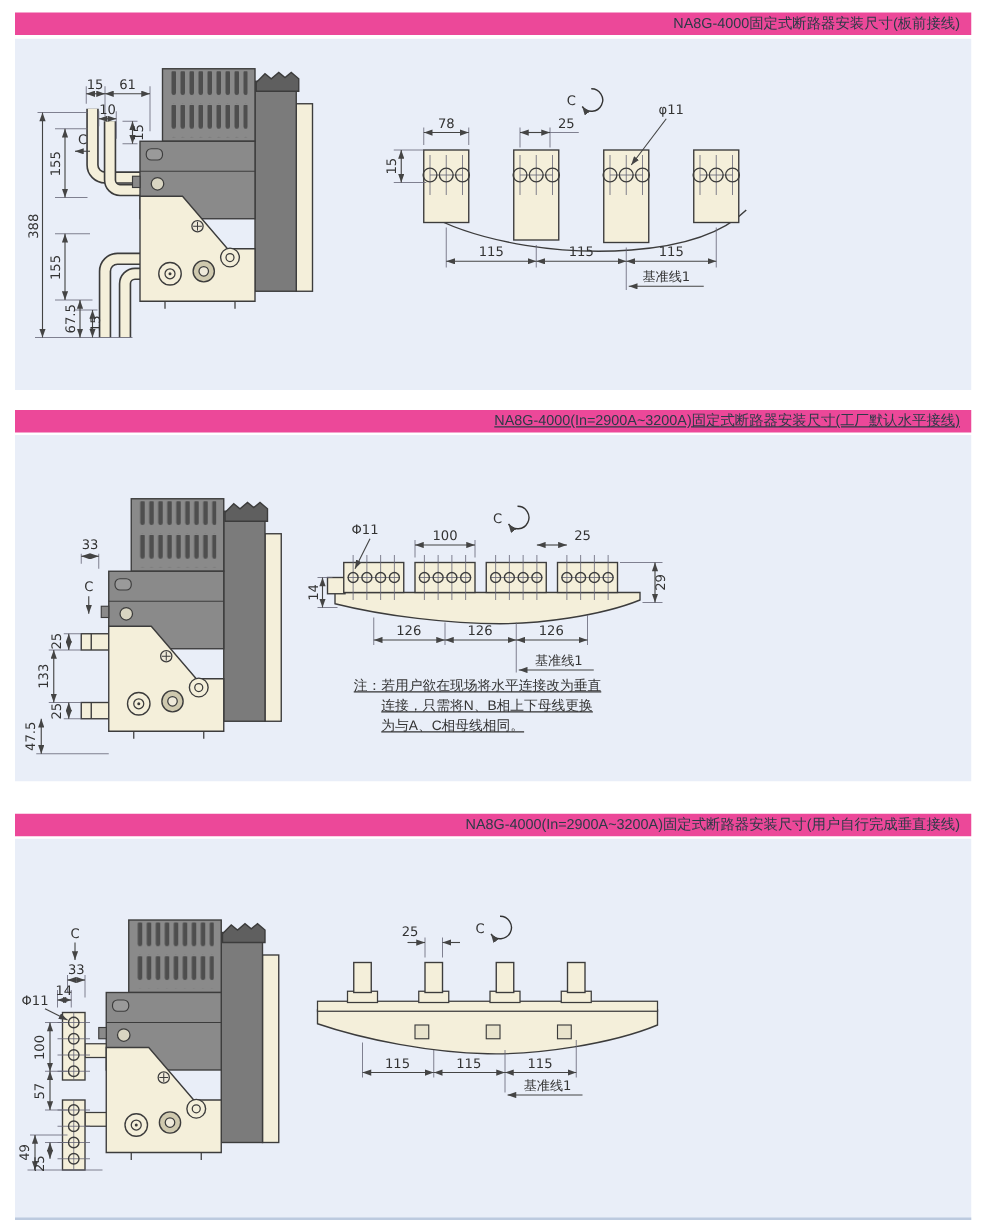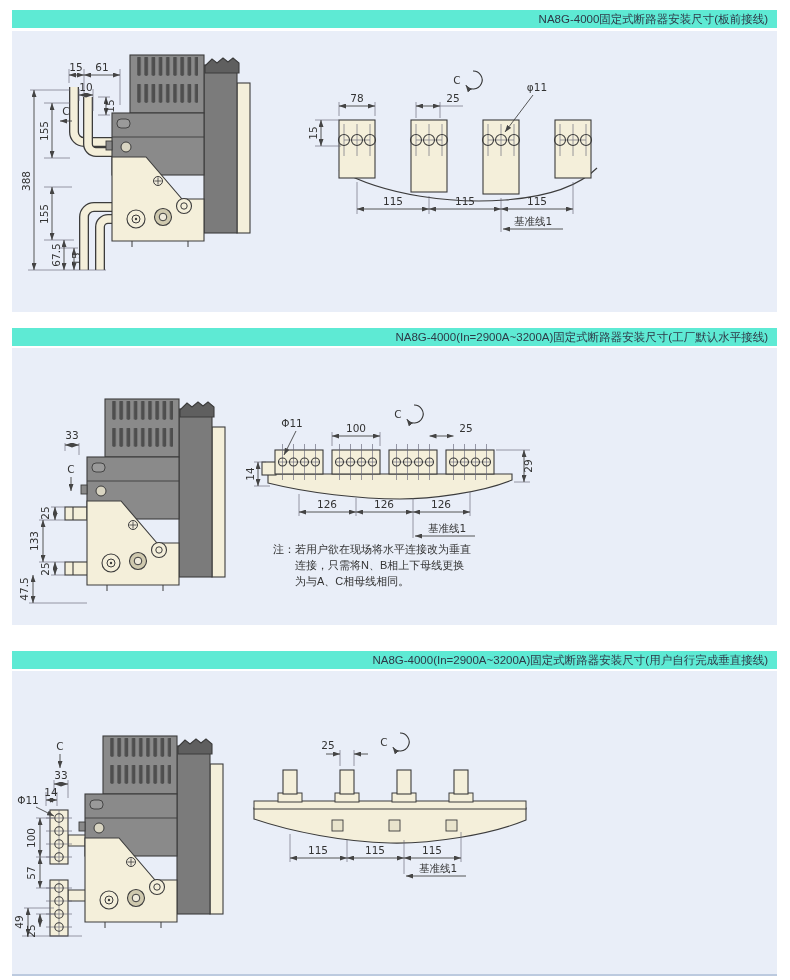--- a/index.html
+++ b/index.html
@@ -1,18 +1,18 @@
 <!DOCTYPE html>
 <html><head>
 <meta charset="utf-8">
 <style>
   html,body{margin:0;padding:0;background:#ffffff;}
   #page{position:relative;width:790px;height:980px;background:#fff;overflow:hidden;
         font-family:"Liberation Sans","DejaVu Sans",sans-serif;}
-  .panel-header{position:absolute;left:12px;width:765px;height:18px;background:#5eead4;
+  .panel-header{position:absolute;left:12px;width:765px;height:18px;background:#ec4899;
         color:#2e3a48;font-size:11.5px;line-height:18px;text-align:right;
         padding-right:9px;box-sizing:border-box;white-space:nowrap;}
   .panel-body{position:absolute;left:12px;width:765px;background:#e9eef8;}
   .panel-body.last{border-bottom:2px solid #bccadf;}
   svg{position:absolute;overflow:visible;}
   .dim,.ext,.lead{stroke:#444;fill:none;}
   .dim{stroke-width:0.9;marker-start:url(#arS);marker-end:url(#arE);}
   .ext{stroke-width:0.65;stroke:#667;}
   .lead{stroke-width:0.9;marker-end:url(#arE);}
   .oln{stroke:#3c3c3c;fill:none;stroke-width:1.1;}
@@ -155,21 +155,21 @@
         <path class="dim" d="M124,147 H196"></path>
         <path class="dim" d="M196,147 H268"></path>
       <text class="tx" x="88" y="143">115</text>
       <text class="tx" x="160" y="143">115</text>
       <text class="tx" x="232" y="143">115</text>
       <text class="tx" x="228" y="163">基准线1</text>
       <path d="M198,167 H258" stroke="#444" stroke-width="0.9" fill="none" marker-start="url(#arS)"></path>
     </g>
   </svg>
 
-  <div class="panel-header" style="top:328px;">
+  <div class="panel-header" style="top:328px;text-decoration:underline;">
     <span>NA8G-4000(In=2900A~3200A)固定式断路器安装尺寸(工厂默认水平接线)</span>
   </div>
   <div class="panel-body" style="top:348px;height:277px;"></div>
 
   <svg style="left:15px;top:385px;" width="238" height="235" viewBox="0 0 238 235">
     <g>
       <rect x="50" y="122" width="24" height="13" fill="#f4efda" stroke="#3c3c3c" stroke-width="1.1"></rect>
       <path class="oln" d="M58,122 V135"></path>
       <rect x="50" y="177" width="24" height="13" fill="#f4efda" stroke="#3c3c3c" stroke-width="1.1"></rect>
       <path class="oln" d="M58,177 V190"></path>
@@ -241,21 +241,21 @@
         <path class="dim" d="M106,114 H163"></path>
         <path class="dim" d="M163,114 H220"></path>
       <text class="tx" x="77" y="110">126</text>
       <text class="tx" x="134" y="110">126</text>
       <text class="tx" x="191" y="110">126</text>
       <text class="tx" x="197" y="134">基准线1</text>
       <path d="M165,138 H225" stroke="#444" stroke-width="0.9" fill="none" marker-start="url(#arS)"></path>
     </g>
   </svg>
 
-  <div class="note" style="left:273px;top:541px;">
+  <div class="note" style="left:283px;top:541px;text-decoration:underline;">
     <div>注：若用户欲在现场将水平连接改为垂直</div>
     <div class="ind">连接，只需将N、B相上下母线更换</div>
     <div class="ind">为与A、C相母线相同。</div>
   </div>
 
   <div class="panel-header" style="top:651px;">
     <span>NA8G-4000(In=2900A~3200A)固定式断路器安装尺寸(用户自行完成垂直接线)</span>
   </div>
   <div class="panel-body last" style="top:671px;height:303px;"></div>
 

